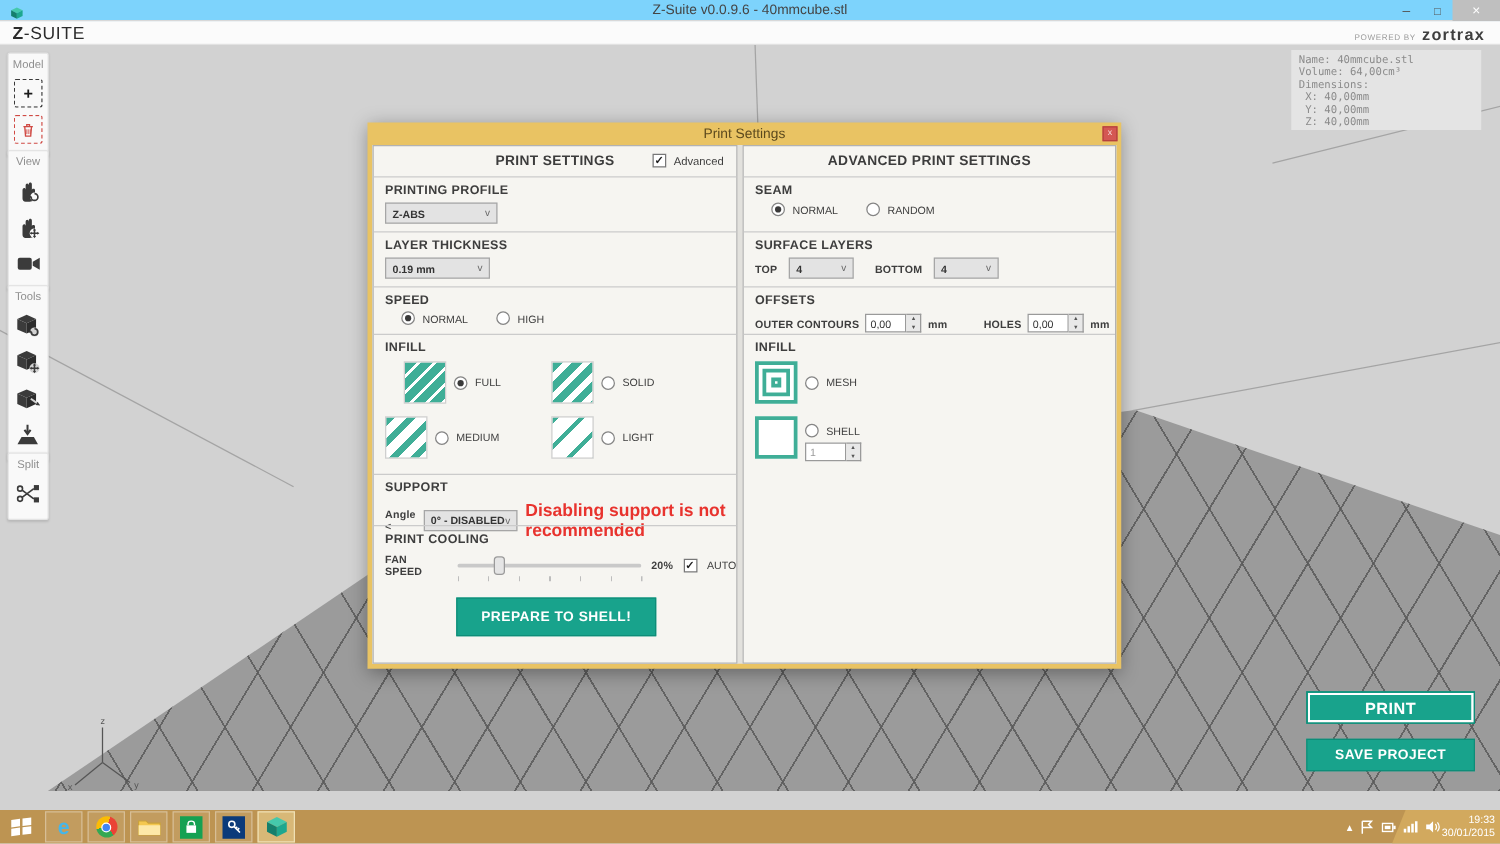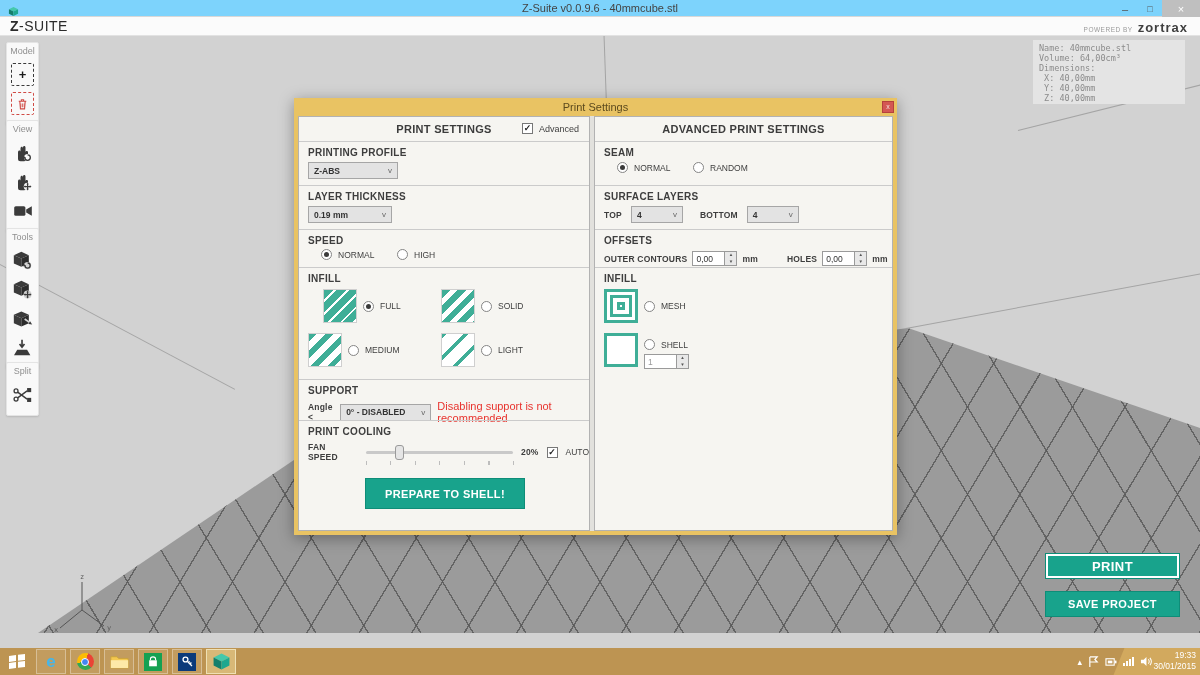--- a/index.html
+++ b/index.html
@@ -73,21 +73,21 @@
 
   .sw{width:34px;height:34px;border:1px solid #cfcfcf;flex:none;cursor:pointer}
   .sw.full{background:repeating-linear-gradient(135deg,#3fae97 0 7px,#fff 7px 9px)}
   .sw.solid{background:repeating-linear-gradient(135deg,#3fae97 0 6px,#fff 6px 11px)}
   .sw.medium{background:repeating-linear-gradient(135deg,#3fae97 0 5px,#fff 5px 12px)}
   .sw.light{background:repeating-linear-gradient(135deg,#3fae97 0 3.5px,#fff 3.5px 15px)}
   .sw.box{background:#fff;border:3px solid #3fae97}
   .meshin{position:absolute;inset:3px;border:3px solid #3fae97}
   .meshcore{position:absolute;inset:4px;border:3px solid #3fae97}
 
-  .warn{font-size:11px;font-weight:400;color:#e8332e}
+  .warn{font-size:14px;font-weight:700;color:#e8332e}
 
   .track{position:relative;width:148px;height:3px;background:#c9c9c9;border-radius:2px;cursor:pointer}
   .thumb{position:absolute;left:20%;top:-6px;width:9px;height:15px;background:#e5e5e5;border:1px solid #9a9a9a;border-radius:3px;cursor:grab}
   .ticks{position:absolute;left:0;top:10px;width:148px;height:4px;background:repeating-linear-gradient(90deg,#bdbdbd 0 1px,transparent 1px 24.5px)}
 
   .spin{display:flex;height:15px}
   .spinbox{width:33px;border:1px solid #9a9a9a;background:#fff;font-size:8.5px;color:#333;display:flex;align-items:center;padding:0 3px}
   .spinbtns{width:12px;border:1px solid #9a9a9a;border-left:0;display:flex;flex-direction:column;background:#e8e8e8;cursor:pointer}
   .spinbtns span{flex:1;font-size:4.5px;line-height:6.5px;text-align:center;color:#555}
 

